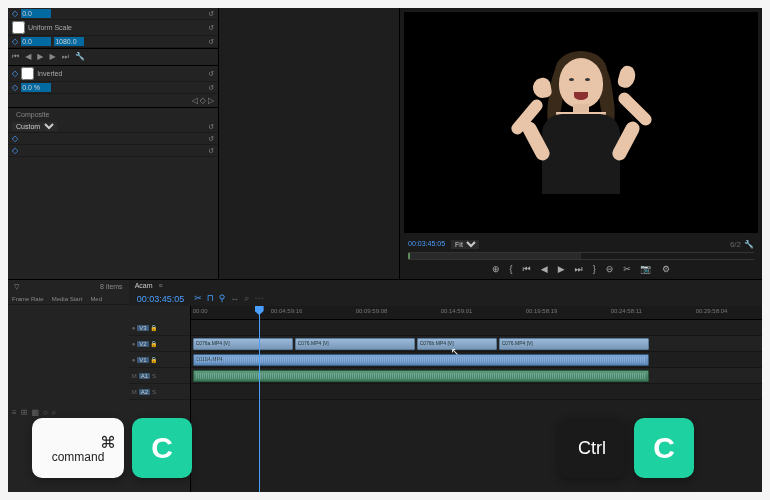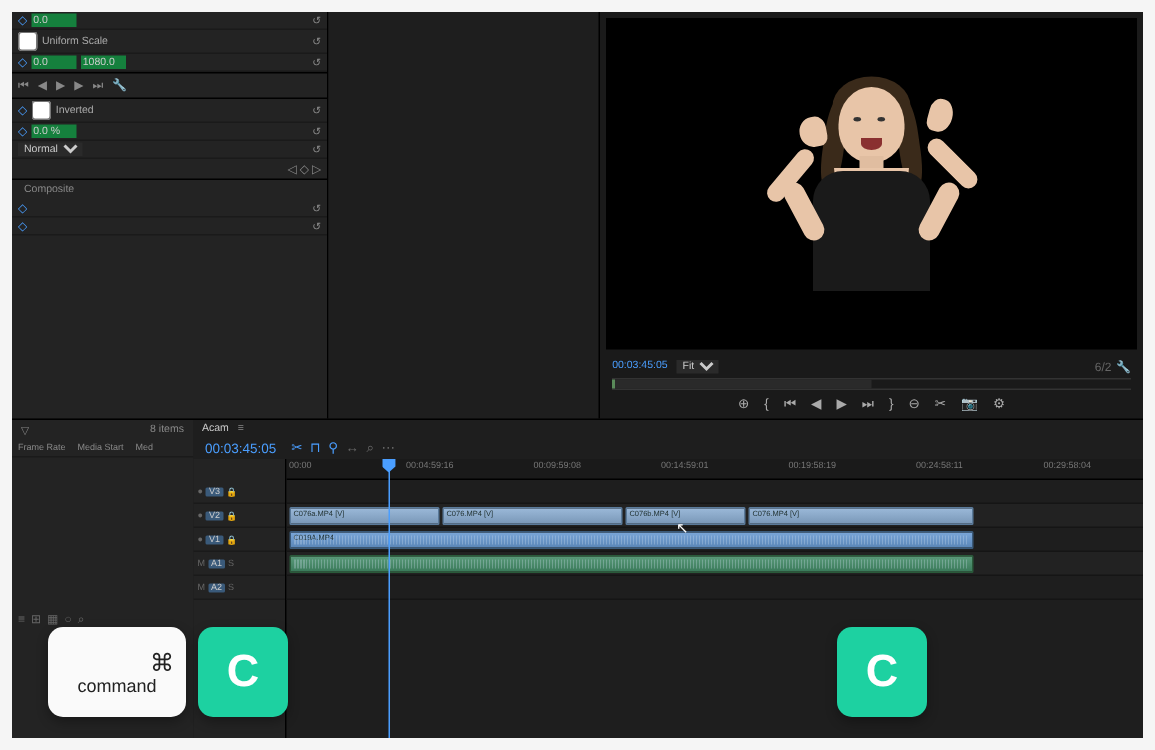--- a/index.html
+++ b/index.html
@@ -1,21 +1,21 @@
 <!DOCTYPE html>
 <html><head>
 <meta charset="utf-8">
 <style>
 *{margin:0;padding:0;box-sizing:border-box;font-family:-apple-system,BlinkMacSystemFont,sans-serif}
 body{width:770px;height:500px;background:#f5f5f5;overflow:hidden;position:relative}
 .app{position:absolute;top:8px;left:8px;right:8px;bottom:8px;background:#1a1a1a;display:flex;flex-direction:column}
 .top{display:flex;height:56%}
 .effects{width:28%;background:#232323;border-right:1px solid #000;overflow:hidden;font-size:7px;color:#aaa}
 .eff-row{display:flex;align-items:center;padding:1px 4px;gap:3px;border-bottom:1px solid #1a1a1a}
-.eff-row input{width:30px;background:#15803d;border:none;color:#ccc;font-size:7px;padding:1px}
+.eff-row input{width:30px;background:#0369a1;border:none;color:#ccc;font-size:7px;padding:1px}
 .eff-row select{background:#2a2a2a;border:none;color:#ccc;font-size:7px;padding:0}
 .kf{color:#4a9eff;font-size:8px}
 .reset{margin-left:auto;color:#888}
 .eff-trans{display:flex;gap:6px;padding:3px 4px;font-size:8px;border-top:1px solid #000;border-bottom:1px solid #000}
 .eff-trans span{color:#888}
 .triangles{display:flex;gap:2px;justify-content:flex-end;padding:2px 4px}
 .triangles span{font-size:8px;color:#888}
 .tab-row{display:flex;gap:8px;padding:3px 8px;border-top:1px solid #000;font-size:7px;color:#888}
 .mid-gap{flex:1;background:#1e1e1e;border-right:1px solid #000}
 .monitor{width:48%;background:#1a1a1a;display:flex;flex-direction:column}
@@ -120,32 +120,32 @@
           <span class="kf">◇</span>
           <input type="checkbox" style="width: auto;">
           <span>Inverted</span>
           <span class="reset">↺</span>
         </div>
       <div class="eff-row">
           <span class="kf">◇</span>
           <input value="0.0 %" style="">
           <span class="reset">↺</span>
         </div>
-      <div class="eff-row">
-          <select><option>Normal</option></select>
-          <span class="reset">↺</span>
-        </div>
       <div class="triangles">
           <span>◁</span>
           <span>◇</span>
           <span>▷</span>
         </div>
       <div class="tab-row">
         <span>Composite</span>
       </div>
+      <div class="eff-row">
+          <select><option>Custom</option></select>
+          <span class="reset">↺</span>
+        </div>
       <div class="eff-row">
           <span class="kf">◇</span>
           <span class="reset">↺</span>
         </div>
       <div class="eff-row">
           <span class="kf">◇</span>
           <span class="reset">↺</span>
         </div>
     </div>
     <div class="mid-gap"></div>
@@ -303,16 +303,19 @@
 <div class="keys left">
   <div class="key cmd">
     <span class="sym">⌘</span>
     <span>command</span>
   </div>
   <div class="key c">
       <span>C</span>
     </div>
 </div>
 <div class="keys right">
+  <div class="key ctrl">
+      <span>Ctrl</span>
+    </div>
   <div class="key c">
       <span>C</span>
     </div>
 </div>
 
 </body></html>

